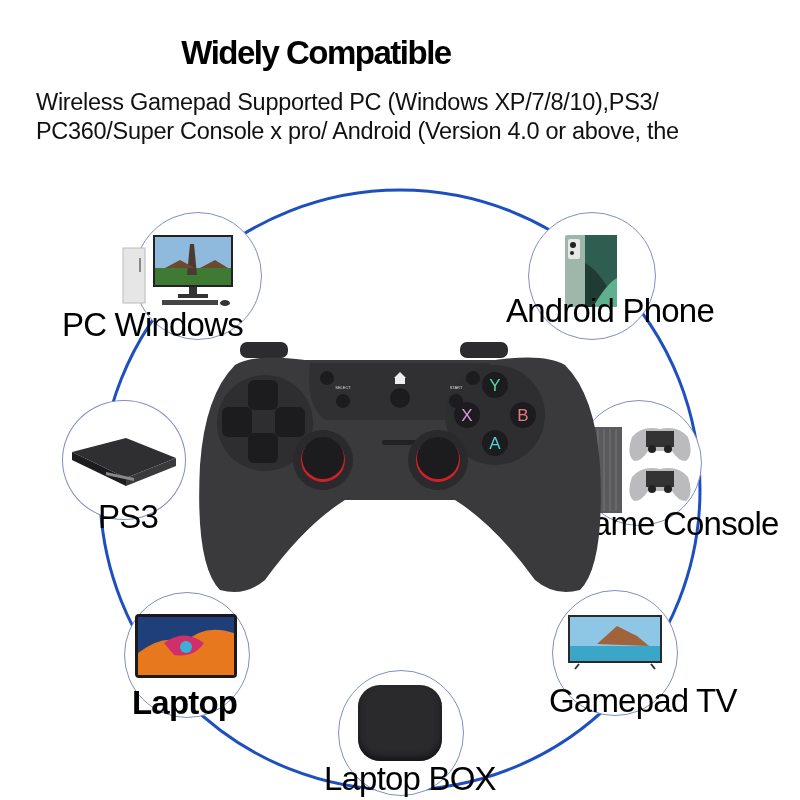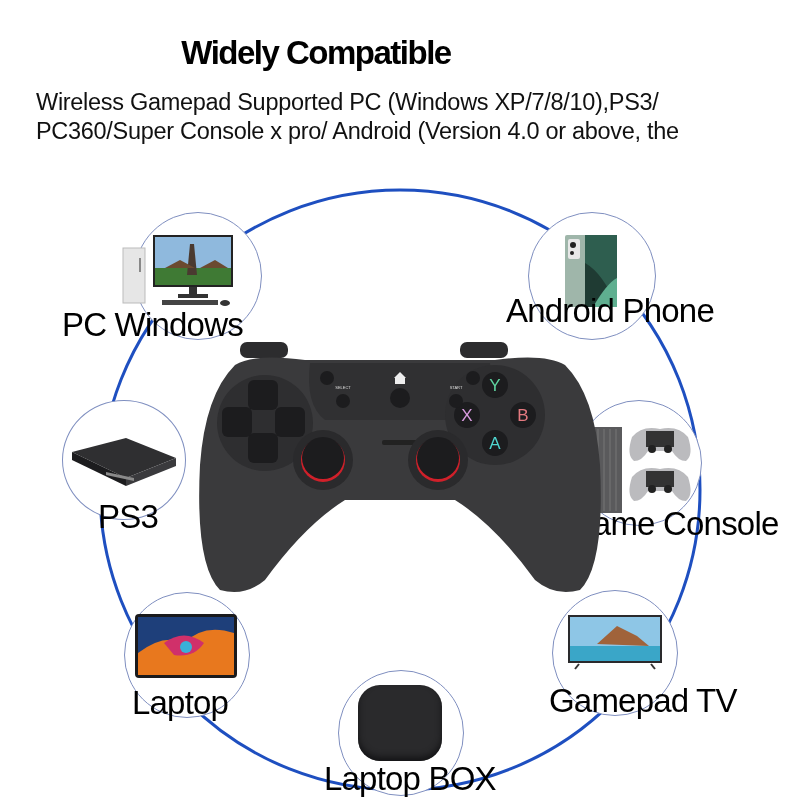--- a/index.html
+++ b/index.html
@@ -88,21 +88,21 @@
 <div class="label" style="left:568px;top:505px;">Game Console</div>
 
 <div class="node" style="left:124px;top:592px;width:124px;height:124px;"></div>
 <svg class="dev" style="left:134px;top:613px;" width="104" height="66">
   <rect x="1" y="1" width="102" height="64" rx="4" fill="#1a1a1c"></rect>
   <rect x="4" y="4" width="96" height="58" fill="#1e3f7a"></rect>
   <path d="M4,40 Q30,20 50,30 Q70,10 100,20 L100,62 L4,62 Z" fill="#e8781e"></path>
   <path d="M30,30 Q50,15 70,30 Q60,45 40,42 Z" fill="#d0306a"></path>
   <circle cx="52" cy="34" r="6" fill="#3ab0d8"></circle>
 </svg>
-<div class="label" style="left:132px;top:684px;">Laptop</div>
+<div class="label" style="left:132px;top:684px;font-weight:bold;">Laptop</div>
 
 <div class="node" style="left:552px;top:590px;width:124px;height:124px;"></div>
 <svg class="dev" style="left:567px;top:614px;" width="96" height="56">
   <rect x="1" y="1" width="94" height="48" fill="#2a2a2c"></rect>
   <rect x="3" y="3" width="90" height="44" fill="#8ec6e6"></rect>
   <polygon points="30,30 50,12 70,22 82,32" fill="#a0633a"></polygon>
   <rect x="3" y="32" width="90" height="15" fill="#3aa6c8"></rect>
   <line x1="12" y1="50" x2="8" y2="55" stroke="#333" stroke-width="2"></line>
   <line x1="84" y1="50" x2="88" y2="55" stroke="#333" stroke-width="2"></line>
 </svg>

